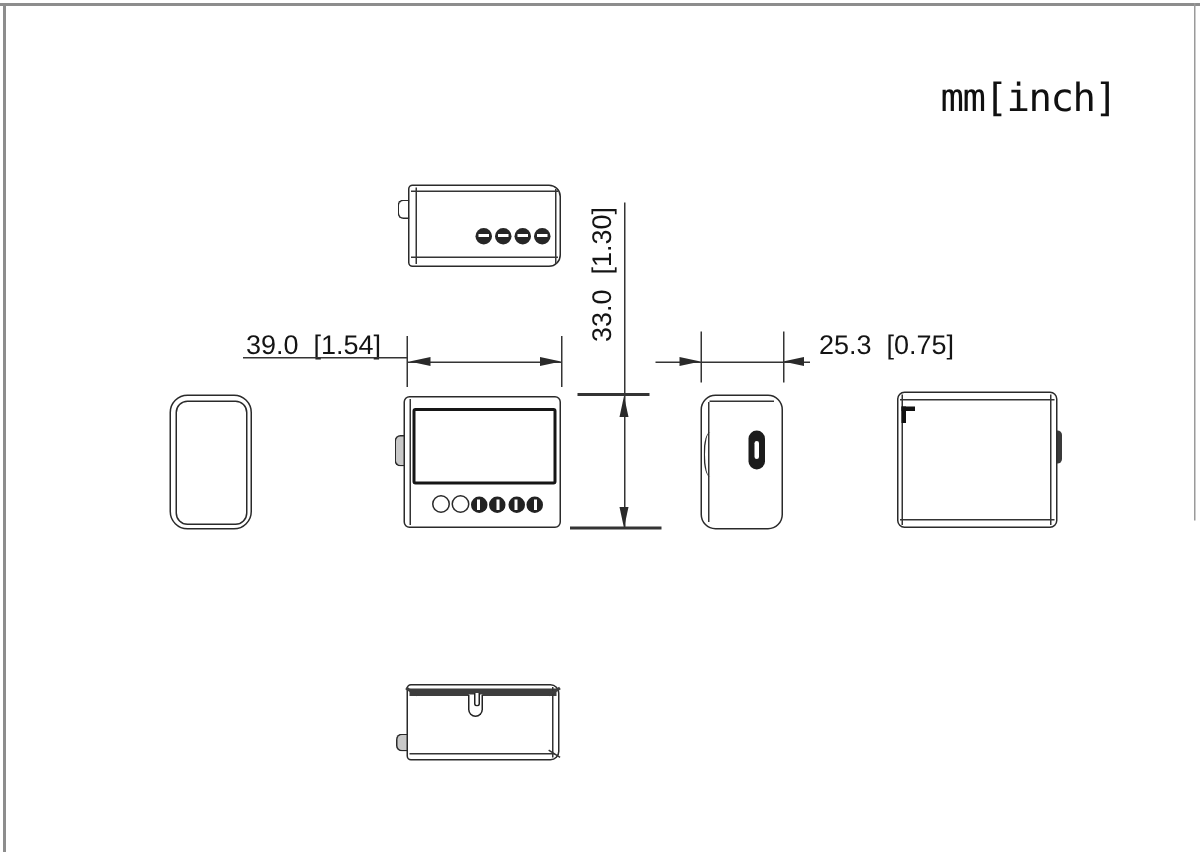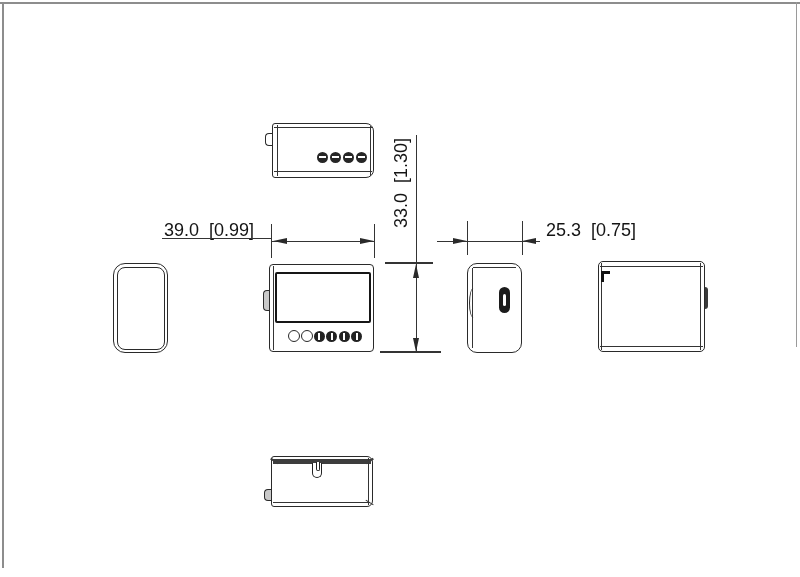--- a/index.html
+++ b/index.html
@@ -39,41 +39,42 @@
 </style>
 </head>
 <body>
 
 <div id="canvas">
 
   <div class="ln" style="left:0; top:2px; width:800px; height:1.5px; background:#8d8d8d;"></div>
   <div class="ln" style="left:2px; top:2px; width:1.5px; height:566px; background:#8d8d8d;"></div>
   <div class="ln" style="left:795.5px; top:2px; width:1.5px; height:345px; background:#9a9a9a;"></div>
 
+  <div class="units" style="left:627px; top:52px;">mm[inch]</div>
 
   <div class="tab" style="left:265px; top:133px; width:8px; height:13px;"></div>
   <div class="rect" style="left:272px; top:123px; width:102px; height:55px; border-radius:3px 8px 8px 3px;"></div>
   <div class="ln" style="left:274px; top:127px; width:98px; height:1.2px;"></div>
   <div class="ln" style="left:274px; top:171px; width:98px; height:1.2px;"></div>
   <div class="ln" style="left:276.5px; top:125px; width:1.2px; height:51px;"></div>
   <div class="ln" style="left:369.5px; top:126px; width:1.2px; height:50px;"></div>
   <div class="circle" style="left:317px; top:151.5px; width:11px; height:11px; background:#262626;">
     <span class="slot-h" style="left:2px; top:4.5px;"></span>
   </div>
   <div class="circle" style="left:330px; top:151.5px; width:11px; height:11px; background:#262626;">
     <span class="slot-h" style="left:2px; top:4.5px;"></span>
   </div>
   <div class="circle" style="left:343px; top:151.5px; width:11px; height:11px; background:#262626;">
     <span class="slot-h" style="left:2px; top:4.5px;"></span>
   </div>
   <div class="circle" style="left:356px; top:151.5px; width:11px; height:11px; background:#262626;">
     <span class="slot-h" style="left:2px; top:4.5px;"></span>
   </div>
 
-  <div class="dim-text" style="left:164px; top:221px;">39.0  [0.99]</div>
+  <div class="dim-text" style="left:164px; top:221px;">39.0  [1.54]</div>
   <div class="ln" style="left:162px; top:237.5px; width:110px; height:1.3px;"></div>
   <div class="ln" style="left:271px; top:224px; width:1.3px; height:34px;"></div>
   <div class="ln" style="left:373.5px; top:224px; width:1.3px; height:34px;"></div>
   <div class="ln" style="left:272px; top:240.8px; width:102px; height:1.3px;"></div>
   <div class="arrow arr-left" style="left:273px; top:238px;"></div>
   <div class="arrow arr-right" style="left:359.5px; top:238px;"></div>
 
   <div class="ln" style="left:437px; top:240.8px; width:103px; height:1.3px;"></div>
   <div class="ln" style="left:466.5px; top:221px; width:1.3px; height:34px;"></div>
   <div class="ln" style="left:521.5px; top:221px; width:1.3px; height:34px;"></div>

